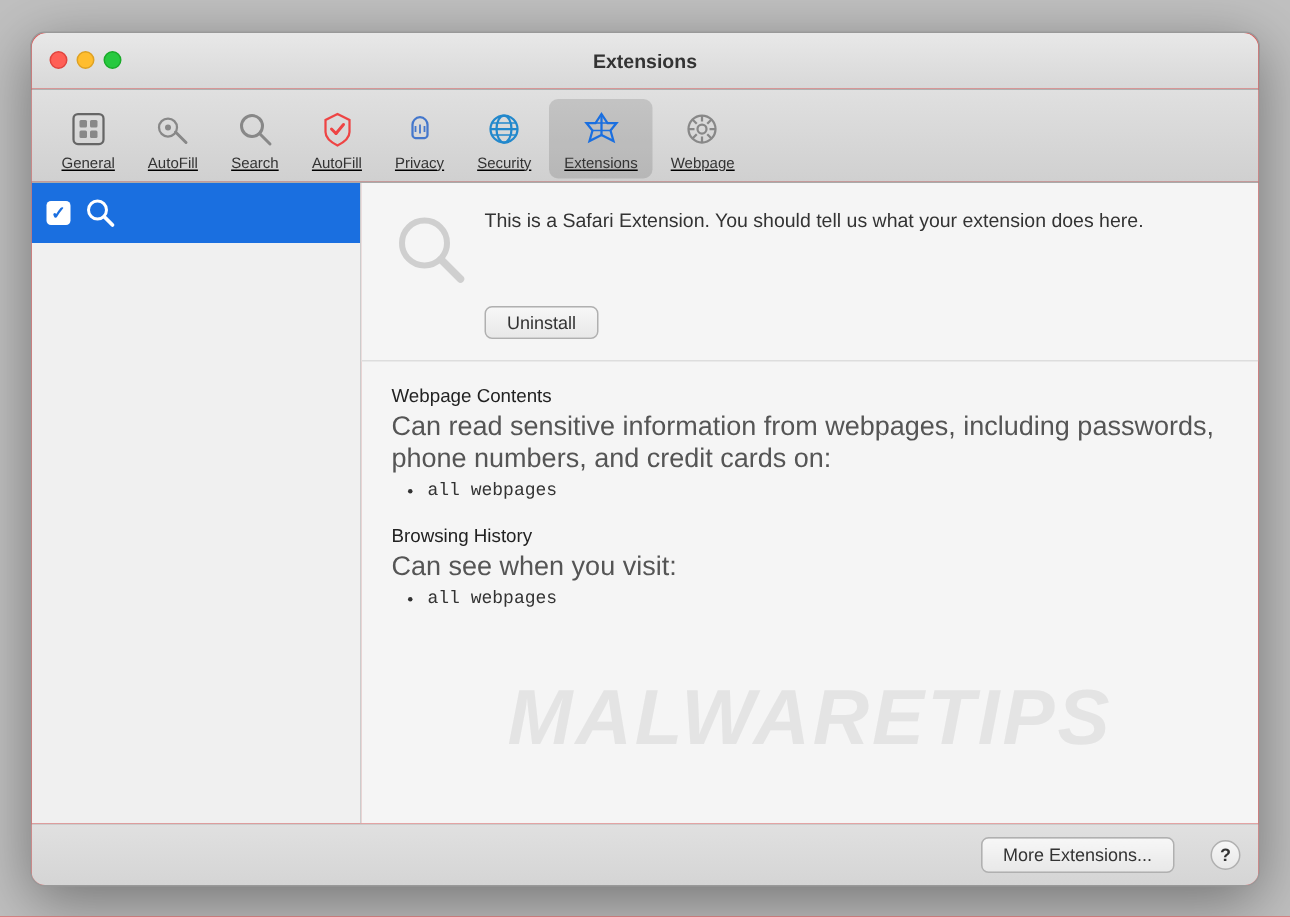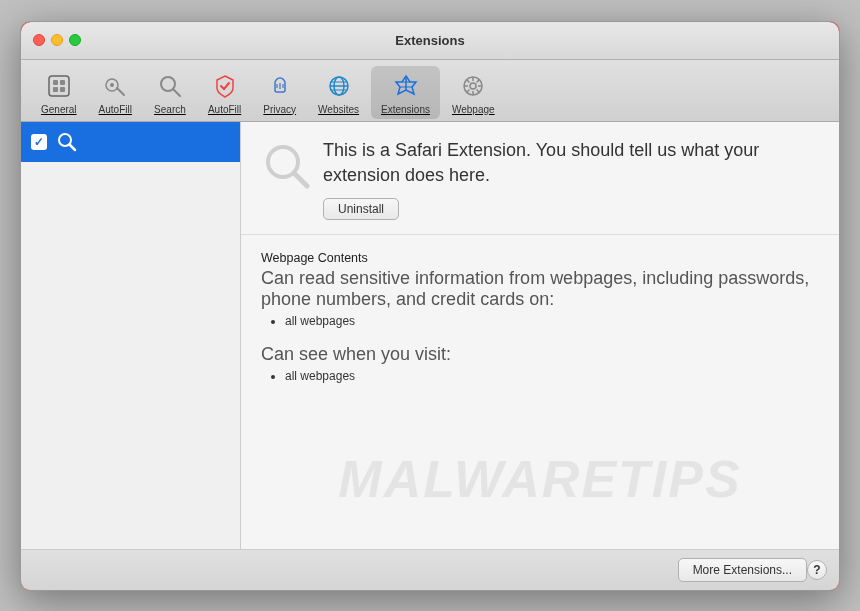--- a/index.html
+++ b/index.html
@@ -220,35 +220,36 @@
       width: 50px;
       height: 50px;
       opacity: 0.5;
     }
 
     .ext-info {
       flex: 1;
     }
 
     .ext-description {
-      font-size: 18px;
+      font-size: 13px;
       color: #333;
       line-height: 1.4;
       margin-bottom: 10px;
     }
 
     .uninstall-btn {
       display: inline-block;
       padding: 3px 14px;
       background: linear-gradient(180deg, #f7f7f7, #e8e8e8);
       border: 1px solid #b0b0b0;
       border-radius: 5px;
       font-size: 12px;
       color: #333;
       cursor: pointer;
+      margin-top: 38px;
     }
 
     
     .permissions {
       padding: 16px 20px;
       position: relative;
       z-index: 1;
     }
 
     .permission-section {
@@ -266,35 +267,36 @@
       font-size: 18px;
       color: #555;
       margin-bottom: 4px;
     }
 
     .permission-list {
       list-style: disc;
       padding-left: 24px;
       font-size: 12px;
       color: #333;
+      font-family: Liberation Mono, monospace;
     }
 
     .permission-list li {
       margin-top: 2px;
     }
 
     
     .bottom-bar {
       display: flex;
       align-items: center;
       justify-content: flex-end;
       padding: 8px 12px;
       border-top: 1px solid #ccc;
       background: linear-gradient(180deg, #e0e0e0 0%, #d5d5d5 100%);
-      gap: 0;
+      gap: 24px;
       flex-shrink: 0;
     }
 
     .more-extensions-btn {
       padding: 4px 14px;
       background: linear-gradient(180deg, #f7f7f7, #e8e8e8);
       border: 1px solid #b0b0b0;
       border-radius: 5px;
       font-size: 12px;
       color: #333;
@@ -392,21 +394,21 @@
     <div class="toolbar-item">
       <div class="toolbar-icon">
         <svg width="28" height="28" viewBox="0 0 28 28">
           <circle cx="14" cy="14" r="9" fill="none" stroke="#2288cc" stroke-width="1.5"></circle>
           <ellipse cx="14" cy="14" rx="5" ry="9" fill="none" stroke="#2288cc" stroke-width="1.5"></ellipse>
           <line x1="5" y1="14" x2="23" y2="14" stroke="#2288cc" stroke-width="1.5"></line>
           <line x1="6" y1="10" x2="22" y2="10" stroke="#2288cc" stroke-width="1"></line>
           <line x1="6" y1="18" x2="22" y2="18" stroke="#2288cc" stroke-width="1"></line>
         </svg>
       </div>
-      <span class="toolbar-label">Websites</span>
+      <span class="toolbar-label">Security</span>
     </div>
 
     <div class="toolbar-item active">
       <div class="toolbar-icon">
         <svg width="28" height="28" viewBox="0 0 28 28">
           <polygon points="14,4 18,10 24,10 20,15 22,22 14,18 6,22 8,15 4,10 10,10" fill="none" stroke="#1a6fe0" stroke-width="1.5"></polygon>
           <line x1="14" y1="4" x2="14" y2="18" stroke="#1a6fe0" stroke-width="1.5"></line>
           <path d="M10 10 L18 10 M8 15 L20 15" stroke="#1a6fe0" stroke-width="1"></path>
         </svg>
       </div>
@@ -467,20 +469,21 @@
 
       <div class="permissions">
         <div class="permission-section">
           <div class="permission-title">Webpage Contents</div>
           <div class="permission-desc">Can read sensitive information from webpages, including passwords, phone numbers, and credit cards on:</div>
           <ul class="permission-list">
             <li>all webpages</li>
           </ul>
         </div>
         <div class="permission-section">
+          <div class="permission-title">Browsing History</div>
           <div class="permission-desc">Can see when you visit:</div>
           <ul class="permission-list">
             <li>all webpages</li>
           </ul>
         </div>
       </div>
     </div>
   </div>
 
   <div class="bottom-bar">

